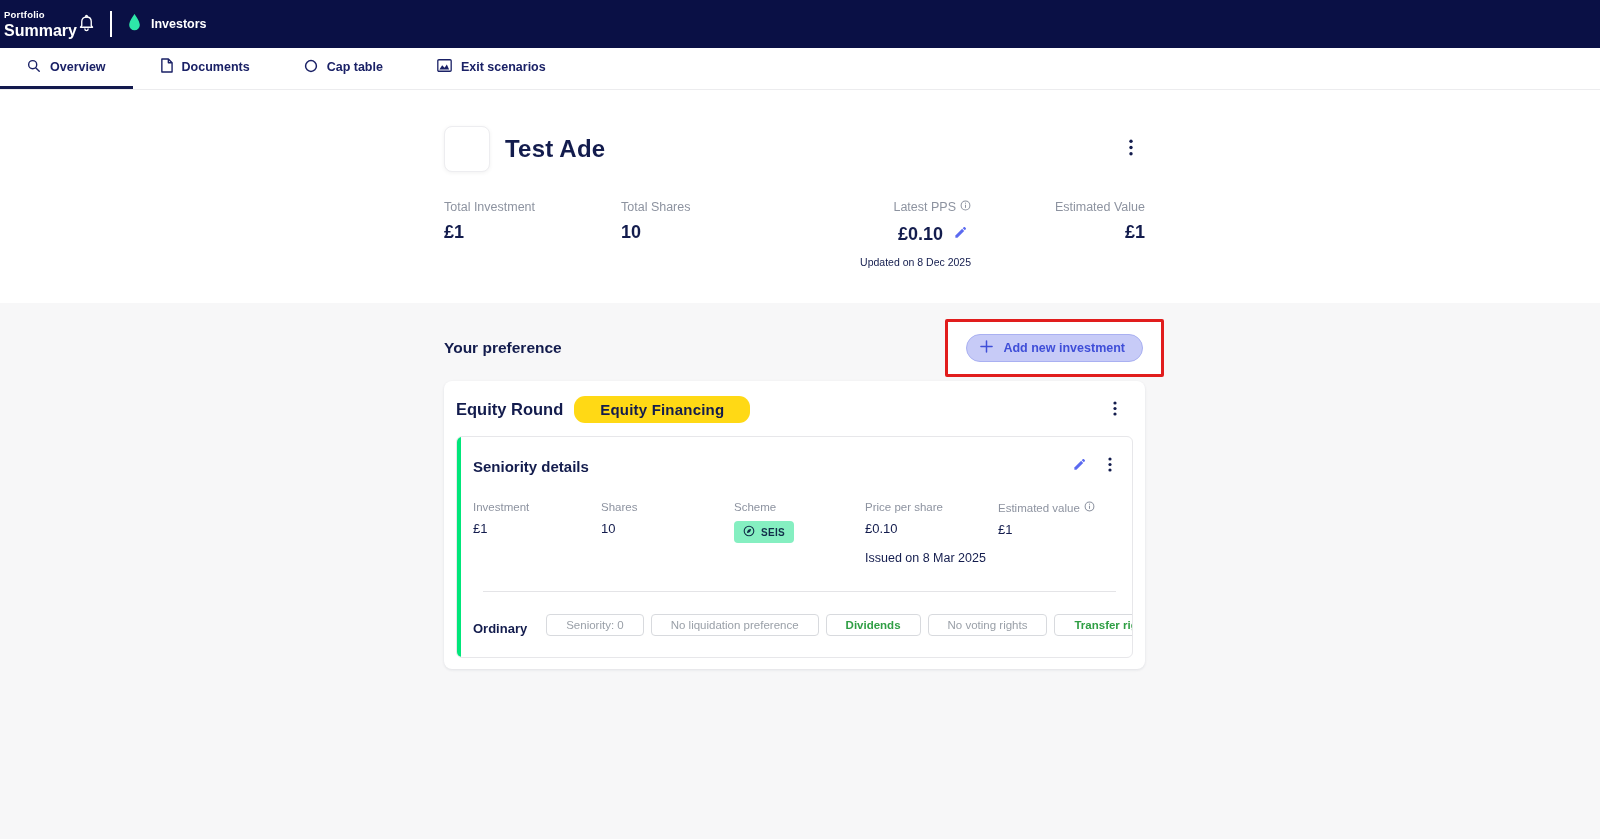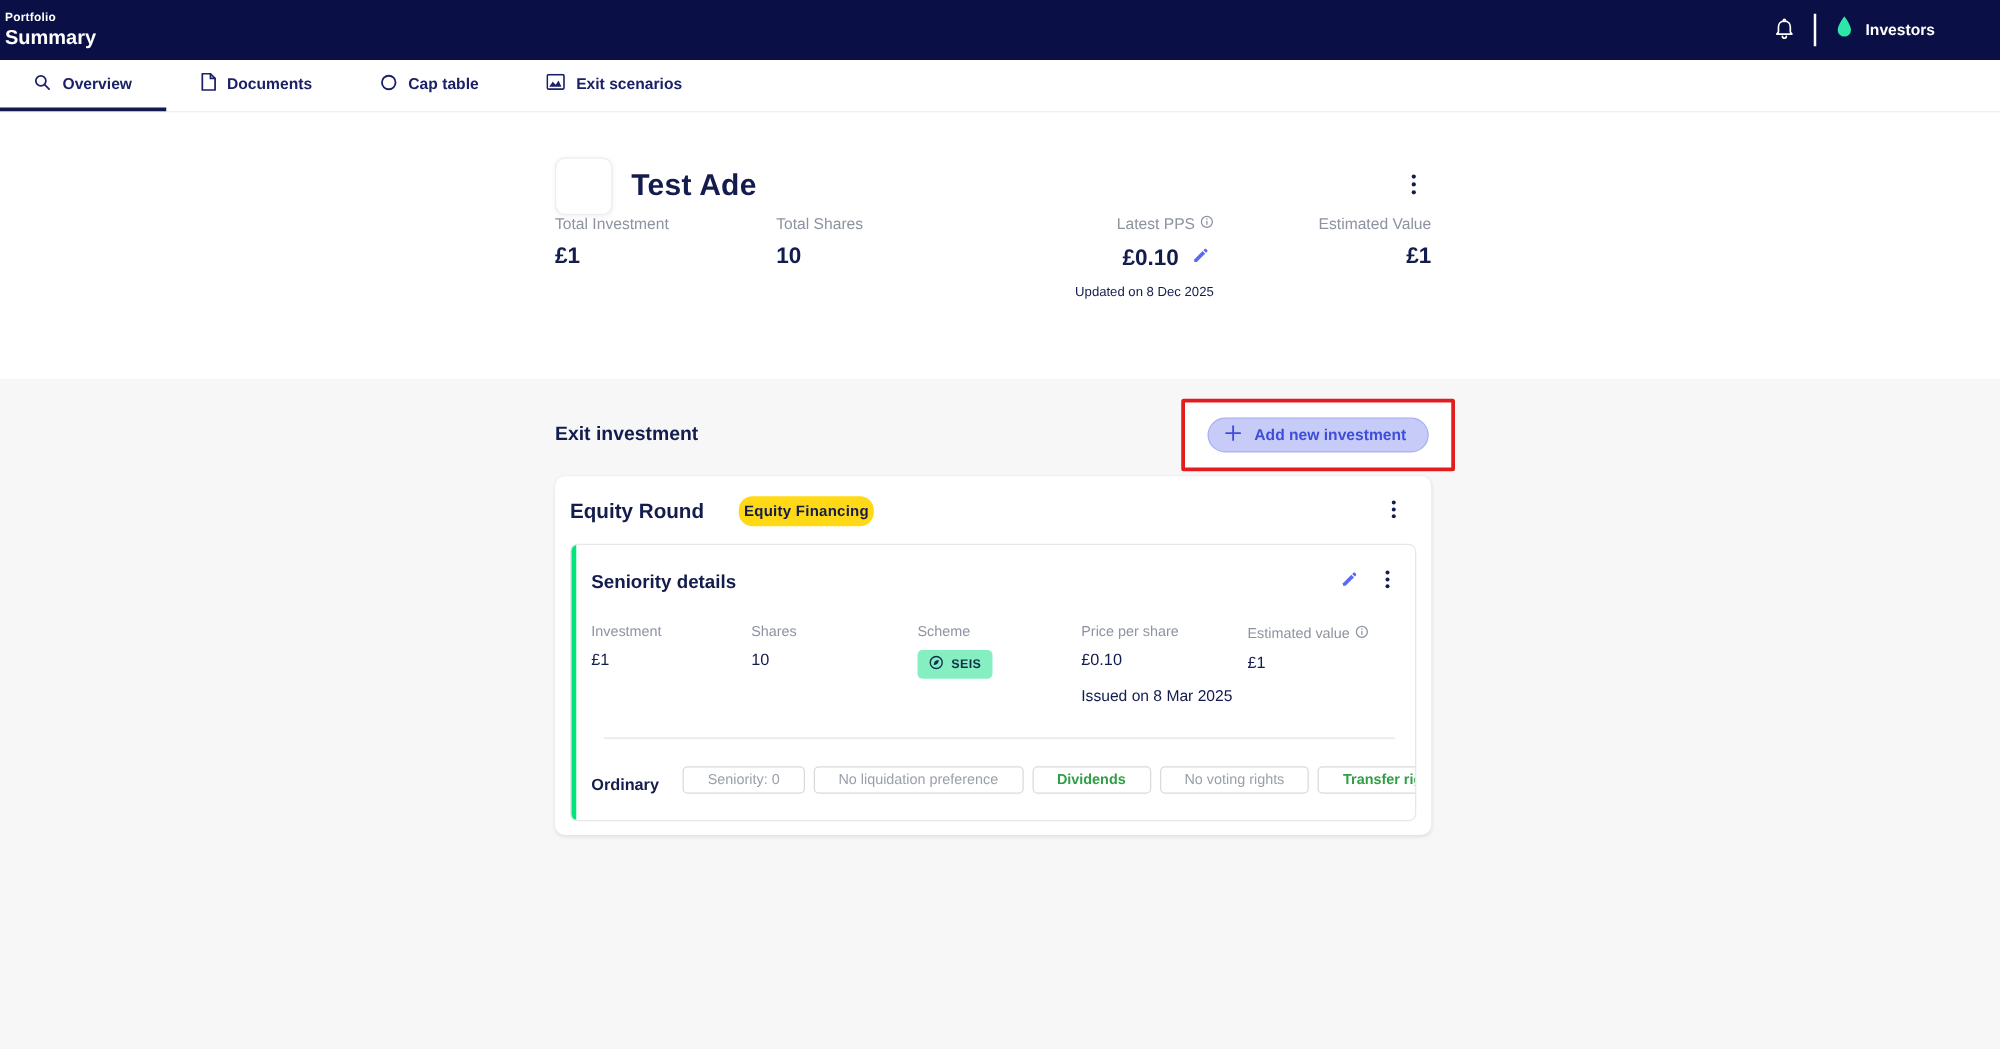--- a/index.html
+++ b/index.html
@@ -11,22 +11,22 @@
     overflow: hidden;
   }
 
   
   .topbar {
     height: 48px;
     background: #0a1045;
     color: #fff;
     display: flex;
     align-items: center;
-    justify-content: space-between;
-    padding: 0 24px 0 4px;
+    justify-content: flex-start;
+    padding: 0 14px 0 4px;
   }
   .topbar-left { display:flex; flex-direction:column; justify-content:center; gap:2px; }
   .topbar-eyebrow { font-size: 9.5px; font-weight: bold; letter-spacing: .2px; }
   .topbar-title { font-size: 16px; font-weight: bold; }
   .topbar-right { display:flex; align-items:center; gap:14px; margin-right: 28px; }
   .bell-btn { background:none; border:none; cursor:pointer; display:flex; align-items:center; }
   .topbar-divider { width:2px; height:26px; background:#ffffff; }
   .investors { display:flex; align-items:center; gap:8px; cursor:pointer; }
   .investors-label { font-size: 12.5px; font-weight: bold; color:#fff; }
 
@@ -63,20 +63,21 @@
     border-radius:8px;
     box-shadow: 0 1px 4px rgba(0,0,0,.06);
   }
   .profile-name { font-size:24px; font-weight:bold; color:#131c4d; margin-left:15px; letter-spacing:.2px; }
   .profile-header .kebab-btn { margin-left:auto; margin-right:8px; }
 
   .kebab-btn { background:none; border:none; cursor:pointer; padding:4px; display:flex; align-items:center; }
   .icon-btn { background:none; border:none; cursor:pointer; padding:3px; display:flex; align-items:center; }
 
   .stats-grid {
+    margin-top: 28px;
     display:grid;
     grid-template-columns: 177px 240px 110px 174px;
   }
   .stat { display:flex; flex-direction:column; gap:8px; }
   .stat.right { align-items:flex-end; text-align:right; }
   .stat-label { font-size:12.5px; color:#8d93a0; display:flex; align-items:center; gap:4px; white-space:nowrap; }
   .stat-value { font-size:18px; font-weight:bold; color:#131c4d; }
   .stat-value-row { display:flex; align-items:center; gap:7px; }
   .stat-note { font-size:10.5px; color:#131c4d; white-space:nowrap; margin-top:2px; }
 
@@ -121,25 +122,25 @@
   .round-card {
     margin-top: 4px;
     background:#fff;
     border-radius: 8px;
     box-shadow: 0 1px 3px rgba(20,25,60,.10);
     padding: 15px 12px 11px 12px;
   }
   .round-head { display:flex; align-items:center; }
   .round-title { font-size:16.5px; font-weight:bold; color:#131c4d; }
   .badge-yellow {
-    margin-left: 28px;
+    margin-left: 11px;
     background:#ffd915;
     color:#131c4d;
-    font-size:12px; font-weight:bold;
-    padding: 5px 4px;
+    font-size:15px; font-weight:bold;
+    padding: 5px 26px;
     border-radius: 11px;
     letter-spacing:.2px;
   }
   .round-head .kebab-btn { margin-left:auto; margin-right:12px; }
 
   .details-panel {
     position: relative;
     margin-top: 13px;
     border: 1px solid #e7e7ea;
     border-radius: 6px;
@@ -314,21 +315,21 @@
         <span class="stat-label">Estimated Value</span>
         <span class="stat-value">£1</span>
       </div>
     </div>
   </div>
 </section>
 
 <section class="gray-section">
   <div class="content">
     <div class="section-head">
-      <h2 class="section-title">Exit investment</h2>
+      <h2 class="section-title">Your preference</h2>
       <div class="annotation-box">
         <button class="btn-filled">
           <span>
             <svg width="13" height="13" viewBox="0 0 14 14">
                 <line x1="7" y1="1" x2="7" y2="13" stroke="#3f4ed8" stroke-width="1.6" stroke-linecap="round"></line>
                 <line x1="1" y1="7" x2="13" y2="7" stroke="#3f4ed8" stroke-width="1.6" stroke-linecap="round"></line>
               </svg>
           </span>
           <span>Add new investment</span>
         </button>

